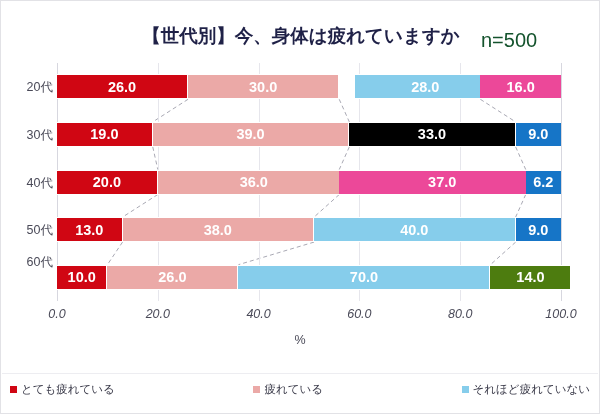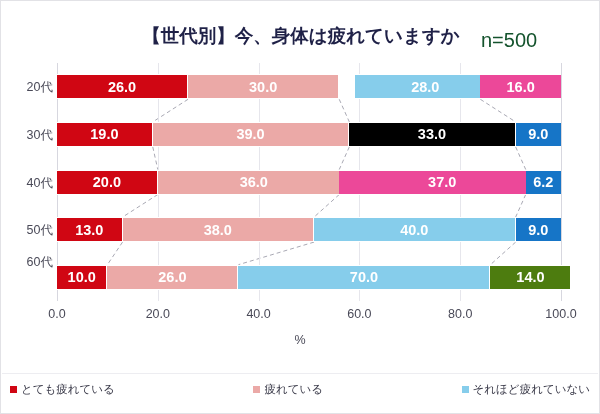--- a/index.html
+++ b/index.html
@@ -123,20 +123,21 @@
 
   
   .xtick {
     position: absolute;
     top: 306px;
     width: 60px;
     margin-left: -30px;
     text-align: center;
     font-size: 12.5px;
     color: #4a4a58;
+    font-style: italic;
   }
   #xaxis-title {
     position: absolute;
     left: 0; top: 332px;
     width: 598px;
     text-align: center;
     font-size: 12.5px;
     color: #4a4a58;
   }
 

